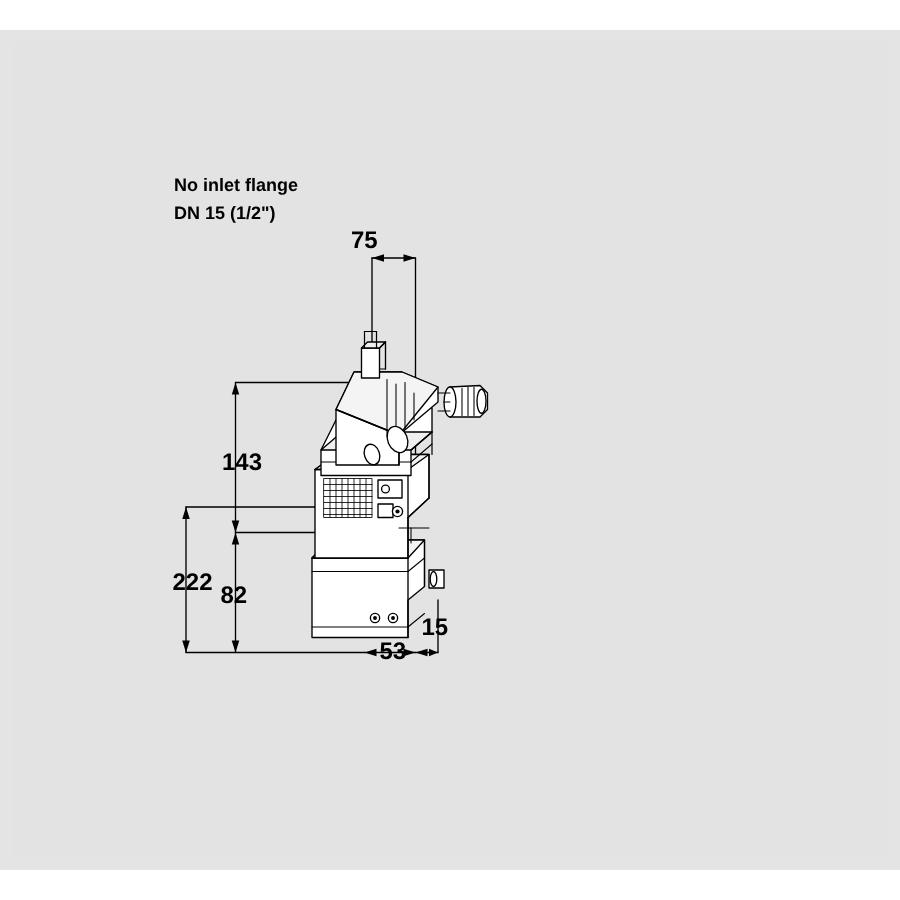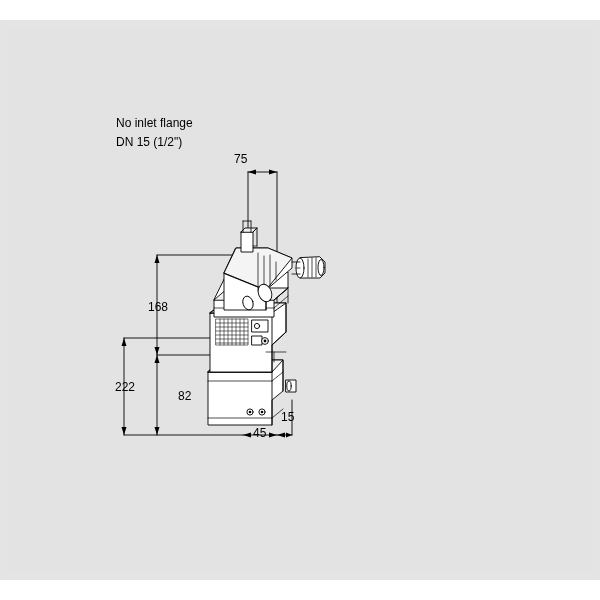--- a/index.html
+++ b/index.html
@@ -11,20 +11,21 @@
     height: 600px;
     background: #ffffff;
     font-family: "Liberation Sans", sans-serif;
     overflow: hidden;
   }
   #stage {
     position: relative;
     width: 600px;
     height: 600px;
     background: #ffffff;
+    font-weight: bold;
   }
   
   .plate {
     position: absolute;
     left: 0;
     top: 20px;
     width: 600px;
     height: 560px;
     background: #e4e4e4;
   }
@@ -48,21 +49,21 @@
     left: 116px;
     top: 114px;
     color: #000;
     font-size: 12px;
     line-height: 19px;
     white-space: nowrap;
   }
   .dim {
     position: absolute;
     color: #000000;
-    font-size: 12px;
+    font-size: 16px;
     white-space: nowrap;
   }
 </style>
 </head>
 <body>
 
 <div id="stage">
 
   <div class="plate"></div>
   <div class="plate-inner"></div>
@@ -230,19 +231,19 @@
 
     </g>
   </svg>
 
   <div class="caption">
     <div>No inlet flange</div>
     <div>DN 15 (1/2")</div>
   </div>
 
   <div class="dim" style="left:234px; top:152px;">75</div>
-  <div class="dim" style="left:148px; top:300px;">168</div>
+  <div class="dim" style="left:148px; top:300px;">143</div>
   <div class="dim" style="left:115px; top:380px;">222</div>
-  <div class="dim" style="left:166px; top:389px;padding-left:12px;">82</div>
-  <div class="dim" style="left:253px; top:426px;">45</div>
+  <div class="dim" style="left:135px; top:389px;padding-left:12px;">82</div>
+  <div class="dim" style="left:253px; top:426px;">53</div>
   <div class="dim" style="left:281px; top:410px;">15</div>
 
 </div>
 
 </body></html>

